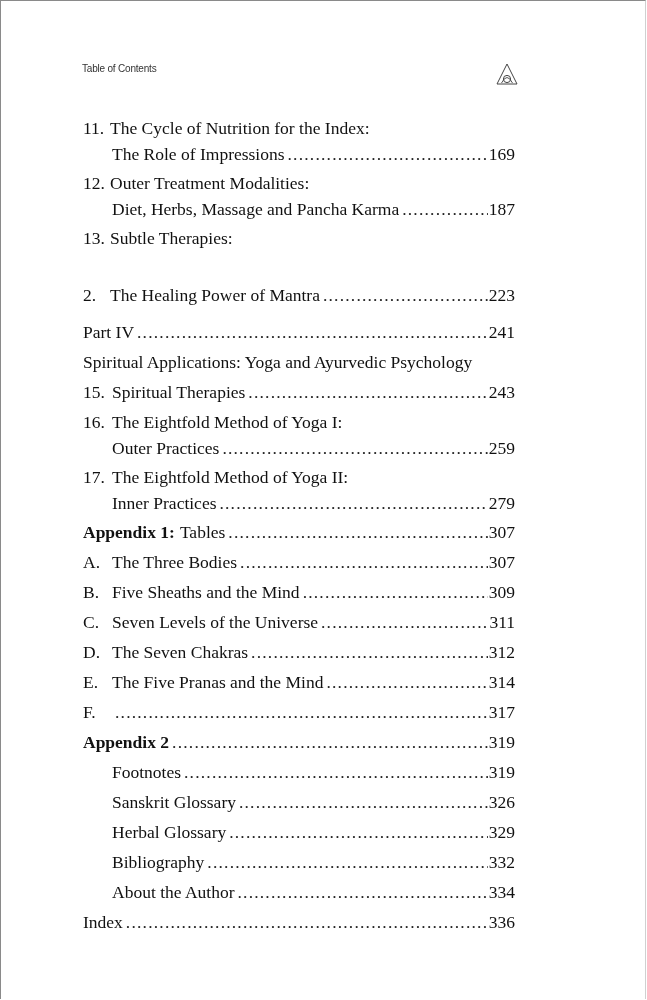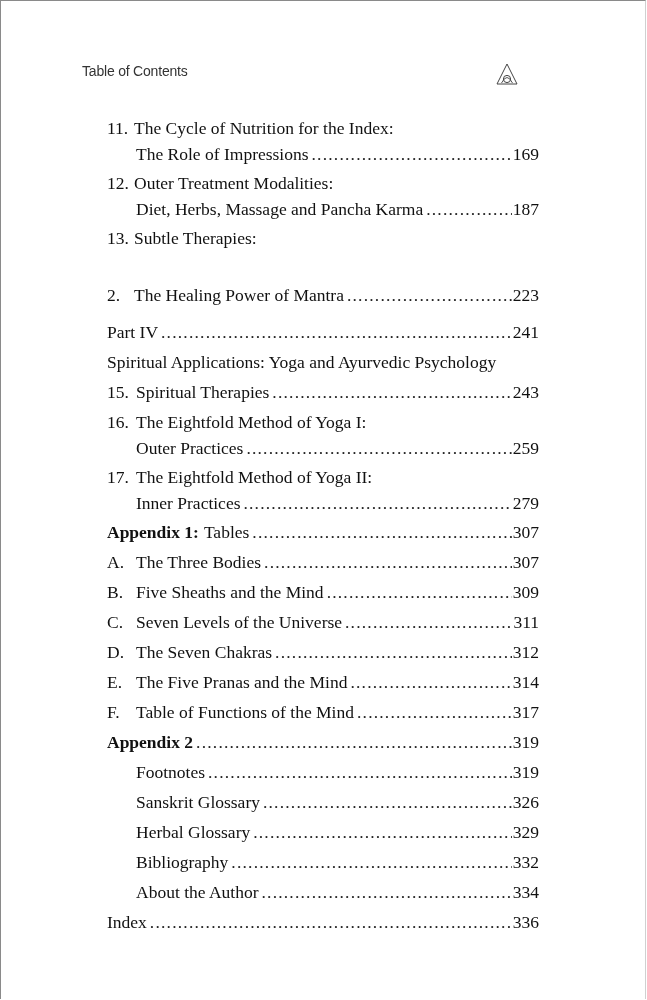--- a/index.html
+++ b/index.html
@@ -11,31 +11,31 @@
   }
   .page-border {
     position: absolute; left: 0; top: 0; width: 646px; height: 999px;
     border-top: 1px solid #8a8a8a; border-left: 1px solid #8a8a8a;
     border-right: 1px solid #d0d0d0;
     box-sizing: border-box;
   }
   .running-head {
     position: absolute; left: 82px; top: 63px;
     font-family: "Liberation Sans", "DejaVu Sans", sans-serif;
-    font-size: 14px; color: #333; letter-spacing: -0.2px;
+    font-size: 10px; color: #333; letter-spacing: -0.2px;
   }
   .logo {
     position: absolute; left: 496px; top: 63px; width: 22px; height: 22px;
   }
   .toc {
     position: absolute; left: 83px; top: 0; width: 432px;
   }
   .entry {
     position: absolute; left: 0; width: 432px;
-    font-size: 17.5px; line-height: 22px; white-space: nowrap; margin-left: 24px;
+    font-size: 17.5px; line-height: 22px; white-space: nowrap;
   }
   .line { display: flex; align-items: baseline; width: 100%; height: 26px; }
   .num { display: inline-block; width: 27px; flex: none; }
   .num.wide { width: 29px; }
   .indent { display: inline-block; width: 29px; flex: none; }
   .title { flex: none; }
   .bold { font-weight: bold; }
   .dots {
     flex: 1 1 auto; overflow: hidden; margin: 0 1px 0 3px;
     letter-spacing: 1.2px; color: #222;
@@ -201,21 +201,20 @@
         <span class="num wide">E.</span>
         <span class="title">The Five Pranas and the Mind</span>
         <span class="dots"></span>
         <span class="page">314</span>
       </div>
   </div>
 
   <div class="entry" style="top:701px">
     <div class="line">
         <span class="num wide">F.</span>
-        <span class="title">Table of Functions of the Mind</span>
         <span class="dots"></span>
         <span class="page">317</span>
       </div>
   </div>
 
   <div class="entry" style="top:731px">
     <div class="line">
         <span class="title bold">Appendix 2</span>
         <span class="dots"></span>
         <span class="page">319</span>

